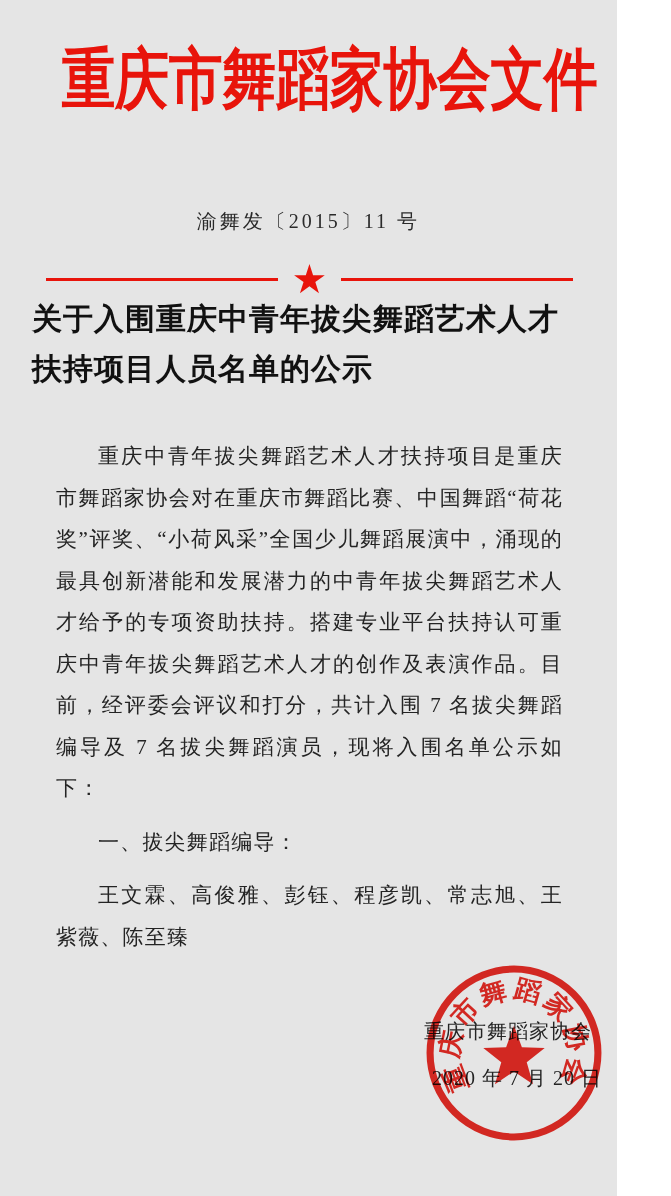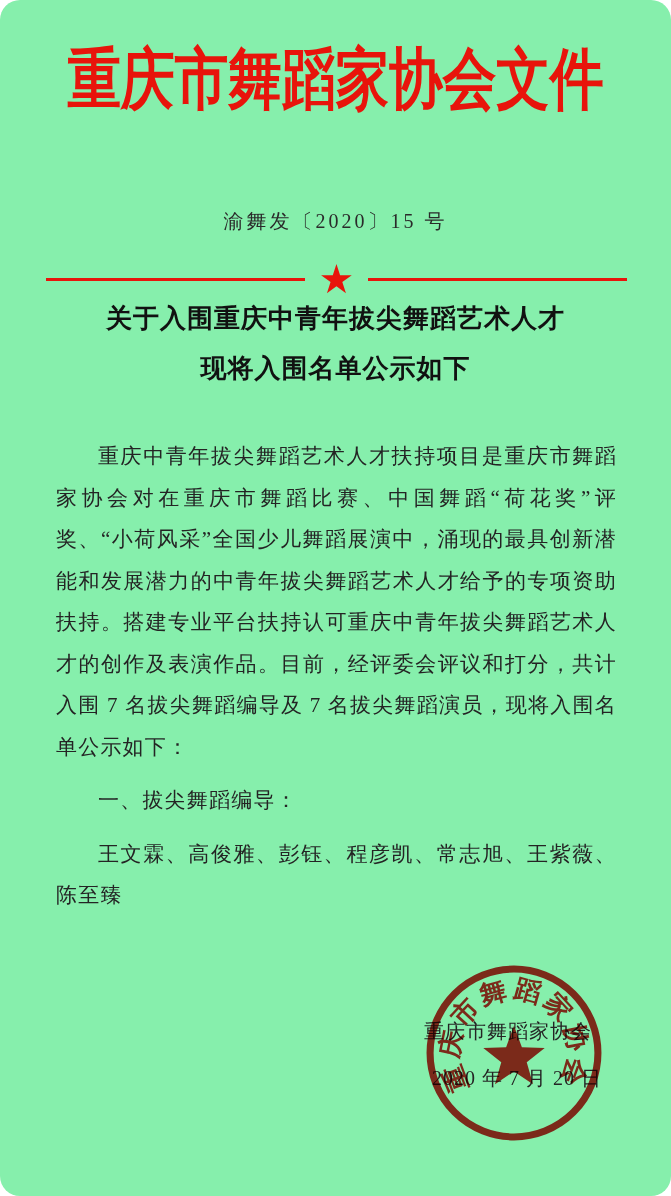--- a/index.html
+++ b/index.html
@@ -1,24 +1,23 @@
 <!DOCTYPE html>
 <html><head>
 <meta charset="utf-8">
 <style>
   html, body { margin: 0; padding: 0; background: #ffffff; }
   .page {
     position: relative;
-    width: 671px;
+    width: 617px;
     height: 1196px;
-    background: #86efac;
+    background: #e5e5e5;
     overflow: hidden;
     font-family: "Liberation Serif", "DejaVu Serif", serif;
     color: #1f1f1f;
-    border-radius: 20px;
   }
   .header-title {
     position: absolute;
     top: 42px;
     left: 0;
     width: 100%;
     text-align: center;
     font-size: 67px;
     line-height: 74px;
     font-weight: bold;
@@ -56,26 +55,27 @@
     font-size: 40px;
     line-height: 38px;
     padding: 0 14px;
     font-family: "DejaVu Sans", sans-serif;
   }
   .doc-title {
     position: absolute;
     top: 294px;
     left: 0;
     width: 100%;
-    text-align: center;
+    text-align: left;
     font-weight: bold;
-    font-size: 26px;
+    font-size: 30px;
     line-height: 50px;
     color: #111;
     letter-spacing: 1px;
+    padding-left: 32px;
   }
   .body-text {
     position: absolute;
     top: 424px;
     left: 44px;
     right: 42px;
     font-size: 21px;
     line-height: 41.5px;
     letter-spacing: 1.2px;
     text-align: justify;
@@ -114,31 +114,31 @@
     pointer-events: none;
   }
 </style>
 </head>
 <body>
 
 <div class="page">
 
   <div class="header-title">重庆市舞蹈家协会文件</div>
 
-  <div class="doc-number">渝舞发〔2020〕15 号</div>
+  <div class="doc-number">渝舞发〔2015〕11 号</div>
 
   <div class="divider">
     <span class="line"></span>
     <span class="star">★</span>
     <span class="line"></span>
   </div>
 
   <div class="doc-title">
     <div>关于入围重庆中青年拔尖舞蹈艺术人才</div>
-    <div>现将入围名单公示如下</div>
+    <div>扶持项目人员名单的公示</div>
   </div>
 
   <div class="body-text">
     <p>重庆中青年拔尖舞蹈艺术人才扶持项目是重庆市舞蹈家协会对在重庆市舞蹈比赛、中国舞蹈“荷花奖”评奖、“小荷风采”全国少儿舞蹈展演中，涌现的最具创新潜能和发展潜力的中青年拔尖舞蹈艺术人才给予的专项资助扶持。搭建专业平台扶持认可重庆中青年拔尖舞蹈艺术人才的创作及表演作品。目前，经评委会评议和打分，共计入围 7 名拔尖舞蹈编导及 7 名拔尖舞蹈演员，现将入围名单公示如下：</p>
     <p>一、拔尖舞蹈编导：</p>
     <p>王文霖、高俊雅、彭钰、程彦凯、常志旭、王紫薇、陈至臻</p>
   </div>
 
   <div class="signature-org">重庆市舞蹈家协会</div>
 

